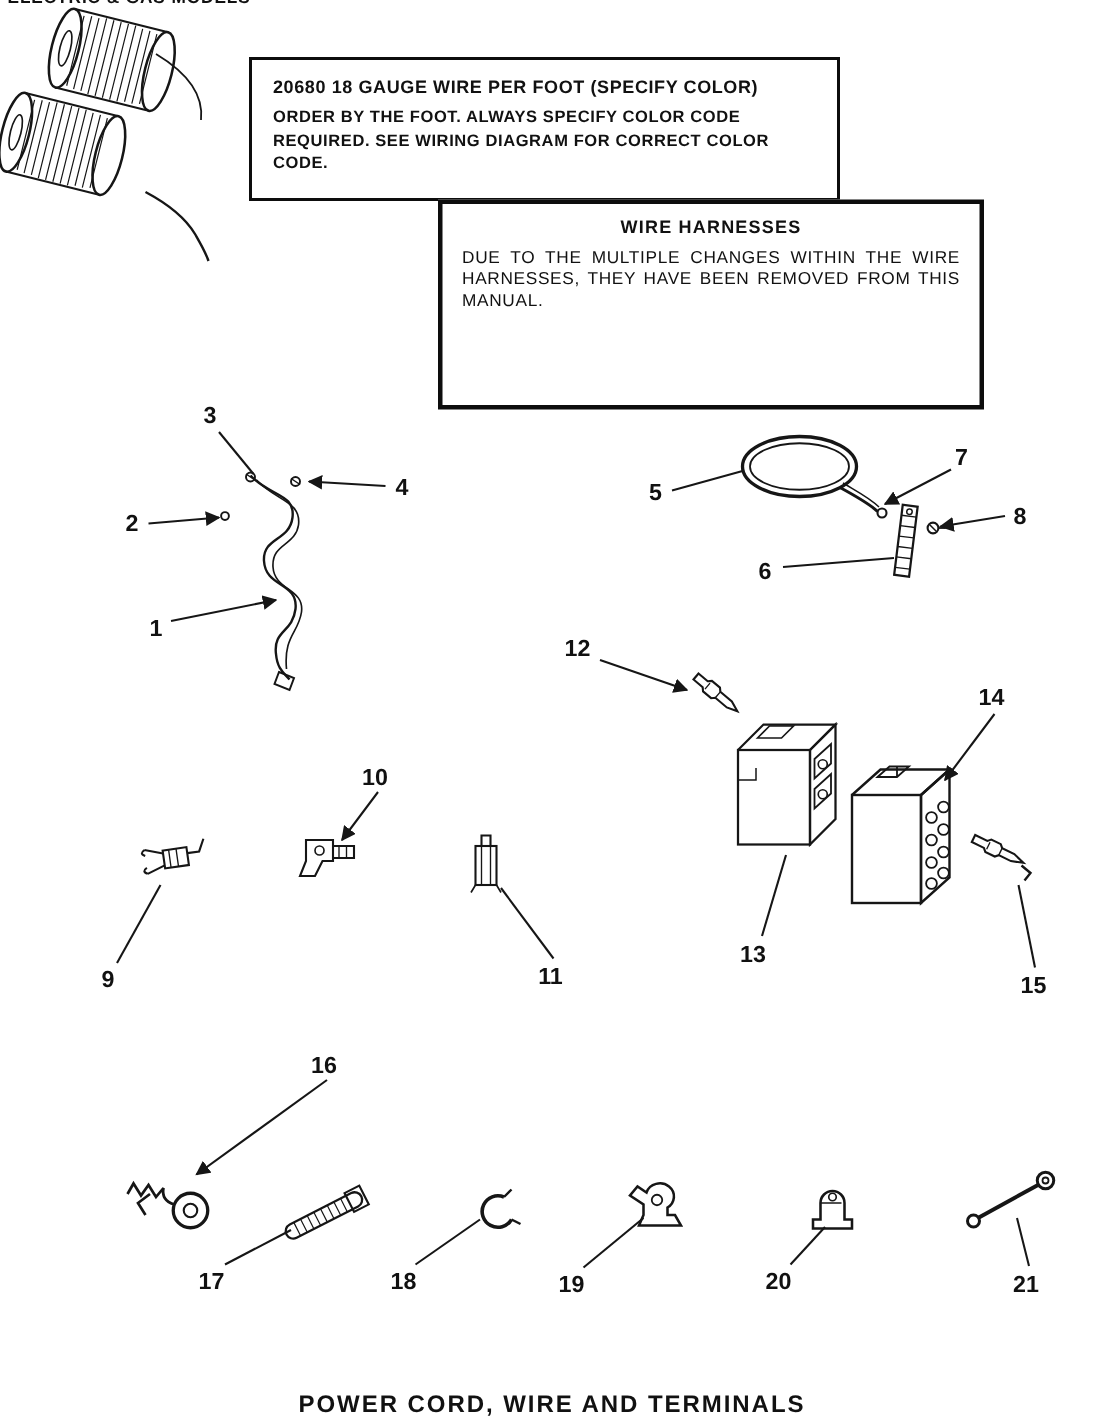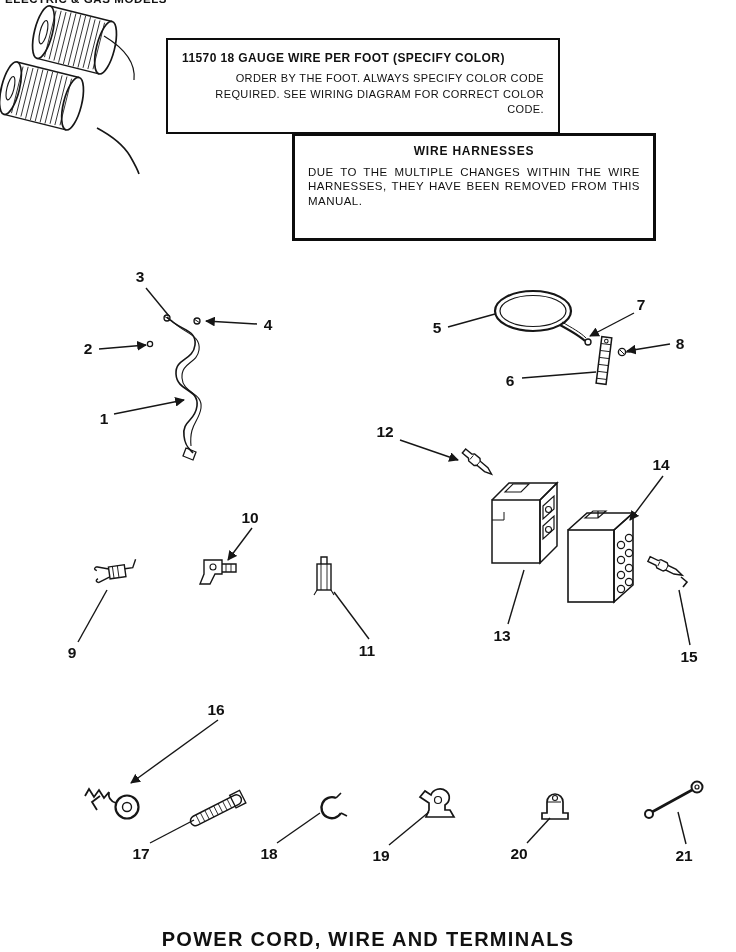--- a/index.html
+++ b/index.html
@@ -17,55 +17,55 @@
   }
   .box{position:absolute;background:#fff;box-sizing:border-box;}
   .box1{
     left:166px;top:38px;width:394px;height:96px;border:2.5px solid #0d0d0d;
     padding:11px 14px 8px 14px;
   }
   .box1 .b-title{
     font-size:12px;font-weight:bold;letter-spacing:.4px;margin-bottom:6px;
   }
   .box1 .b-body{
-    font-size:11px;font-weight:normal;letter-spacing:.4px;line-height:1.42;text-align:right;
+    font-size:11px;font-weight:bold;letter-spacing:.4px;line-height:1.42;
   }
   .box2{
-    left:292px;top:133px;width:364px;height:108px;border:3px solid #0d0d0d;
+    left:292px;top:133px;width:364px;height:140px;border:3px solid #0d0d0d;
     padding:8px 13px 6px 13px;
   }
   .box2 .b-title{
     text-align:center;font-size:12px;font-weight:bold;letter-spacing:.8px;
     margin-bottom:7px;
   }
   .box2 p{
     margin:0 0 7px 0;font-size:11.5px;font-weight:normal;letter-spacing:.45px;
     line-height:1.25;text-align:justify;
   }
   .caption{
     position:absolute;left:0;right:0;top:928px;text-align:center;
-    font-size:20px;font-weight:bold;letter-spacing:1.3px;
+    font-size:16px;font-weight:bold;letter-spacing:1.3px;
   }
   svg.art{position:absolute;left:0;top:0;}
   svg .num{
     font-family:"Liberation Sans",sans-serif;font-size:15.5px;font-weight:600;
     fill:#111;
   }
 </style>
 </head>
 <body>
 
 <div class="page">
 
   <div class="header-clip">
     <span>ELECTRIC &amp; GAS MODELS</span>
   </div>
 
   <div class="box box1">
-    <div class="b-title">11570 18 GAUGE WIRE PER FOOT (SPECIFY COLOR)</div>
+    <div class="b-title">20680 18 GAUGE WIRE PER FOOT (SPECIFY COLOR)</div>
     <div class="b-body">ORDER BY THE FOOT. ALWAYS SPECIFY COLOR CODE REQUIRED. SEE WIRING DIAGRAM FOR CORRECT COLOR CODE.</div>
   </div>
 
   <div class="box box2">
     <div class="b-title">WIRE HARNESSES</div>
     <p>DUE TO THE MULTIPLE CHANGES WITHIN THE WIRE HARNESSES, THEY HAVE BEEN REMOVED FROM THIS MANUAL.</p>
   </div>
 
   <svg class="art" width="736" height="952" viewBox="0 0 736 952">
     <defs>

